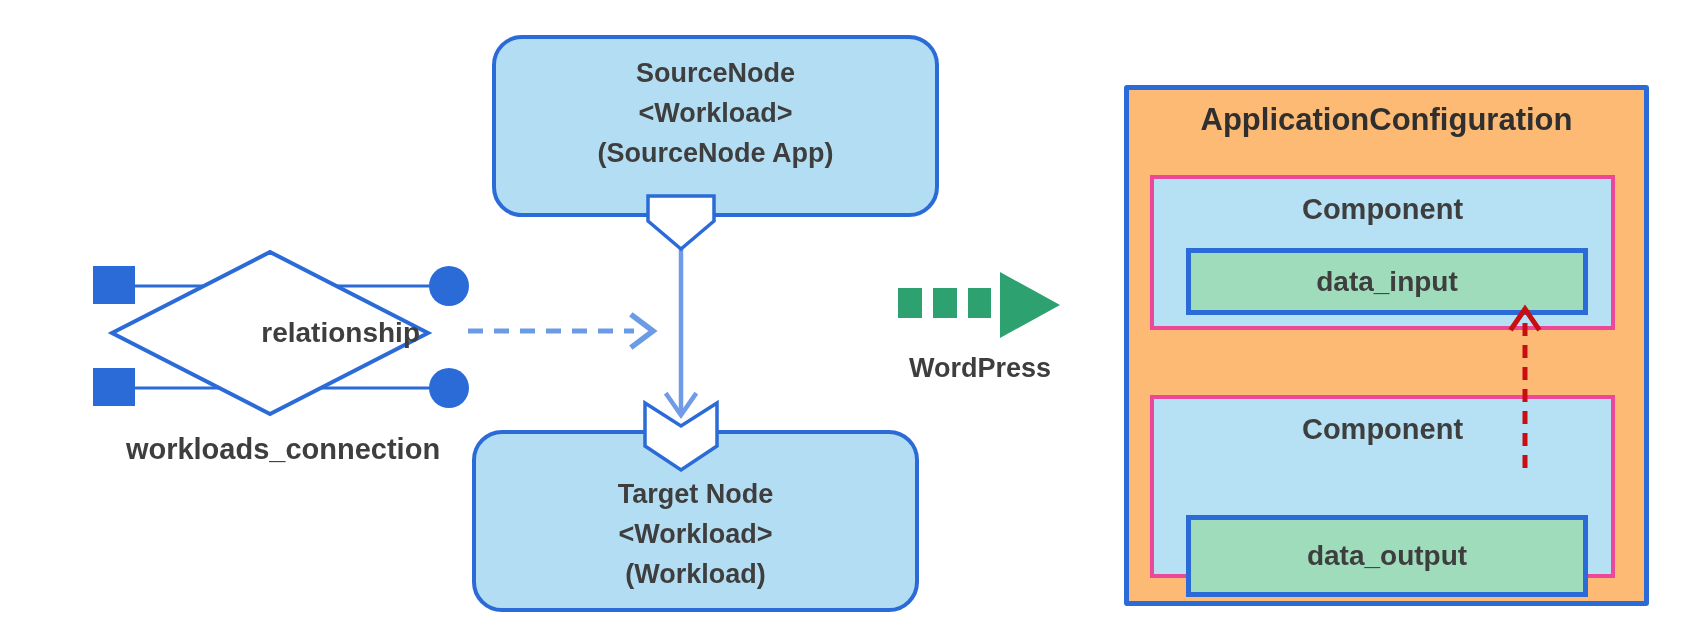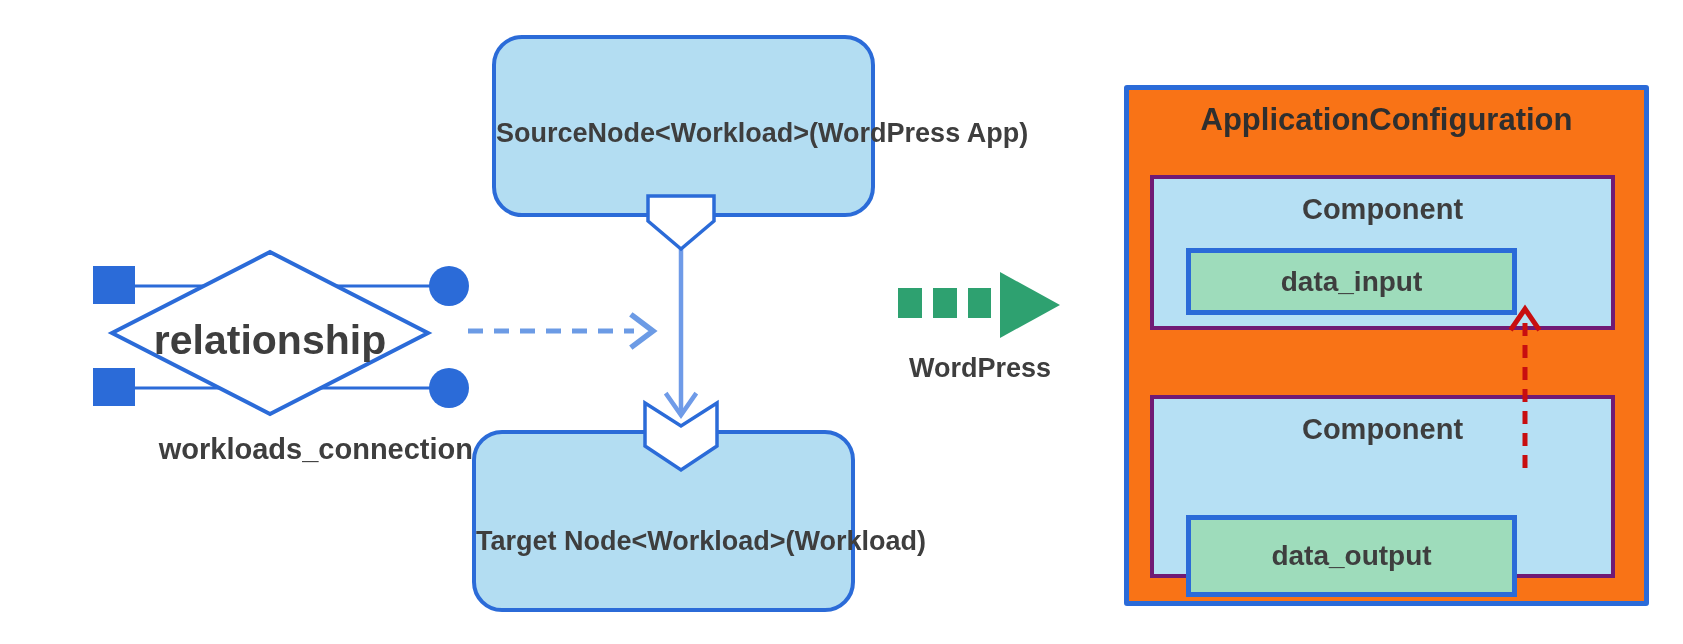--- a/index.html
+++ b/index.html
@@ -3,62 +3,62 @@
 <meta charset="utf-8">
 <style>
   html,body{margin:0;padding:0;background:#ffffff;}
   .canvas{
     position:relative;width:1683px;height:644px;background:#ffffff;overflow:hidden;
     font-family:"Liberation Sans",sans-serif;font-weight:bold;color:#3e3e3e;
   }
   .art{position:absolute;left:0;top:0;width:1683px;height:644px;pointer-events:none;}
   
   .node{
-    position:absolute;box-sizing:border-box;width:383px;height:182px;
+    position:absolute;box-sizing:border-box;width:447px;height:182px;
     background:#b3ddf2;border:4px solid #2b6bd8;border-radius:30px;
-    display:flex;flex-direction:row;align-items:center;text-align:right;
+    display:flex;flex-direction:column;align-items:center;text-align:right;
   }
   .node .line{font-size:27px;line-height:40px;white-space:nowrap;}
   .source{left:492px;top:35px;padding-top:14px;}
   .target{left:472px;top:430px;padding-top:40px;}
   
   .lbl{position:absolute;text-align:center;white-space:nowrap;}
-  .relationship-lbl{left:120px;top:317px;width:300px;font-size:41px;}
-  .caption-lbl{left:53px;top:433px;width:420px;font-size:29px;text-align:right;}
+  .relationship-lbl{left:120px;top:317px;width:300px;font-size:28px;text-align:right;}
+  .caption-lbl{left:73px;top:433px;width:420px;font-size:29px;}
   .conversion-lbl{left:860px;top:353px;width:240px;font-size:27px;}
   
   .appconfig{
     position:absolute;left:1124px;top:85px;width:525px;height:521px;box-sizing:border-box;
-    background:#f97316;border:5px solid #2b6bd8;border-radius:3px;
+    background:#fdba74;border:5px solid #2b6bd8;border-radius:3px;
   }
   .appconfig-title{margin-top:12px;text-align:center;font-size:31px;color:#2f2f2f;white-space:nowrap;}
   .component{
     position:absolute;left:21px;width:465px;box-sizing:border-box;
-    background:#b6e0f4;border:4px solid #701a75;
+    background:#b6e0f4;border:4px solid #ec4899;
   }
   .comp1{top:85px;height:155px;}
   .comp2{top:305px;height:183px;}
   .component-label{text-align:center;font-size:29px;margin-top:14px;}
   .trait{
-    position:absolute;left:32px;width:331px;box-sizing:border-box;
+    position:absolute;left:32px;width:402px;box-sizing:border-box;
     background:#9edcbb;border:5px solid #2b6bd8;
     display:flex;align-items:center;justify-content:center;font-size:28px;text-align:center;
   }
   .trait-input{top:69px;height:67px;}
   .trait-output{top:71px;height:82px;margin-top:45px;}
 </style>
 </head>
 <body>
 
 <div class="canvas">
 
   <div class="node source">
     <div class="line">SourceNode</div>
     <div class="line">&lt;Workload&gt;</div>
-    <div class="line">(WordPress App)</div>
+    <div class="line">(SourceNode App)</div>
   </div>
 
   <div class="node target">
     <div class="line">Target Node</div>
     <div class="line">&lt;Workload&gt;</div>
     <div class="line">(Workload)</div>
   </div>
 
   <div class="appconfig">
     <div class="appconfig-title">ApplicationConfiguration</div>

